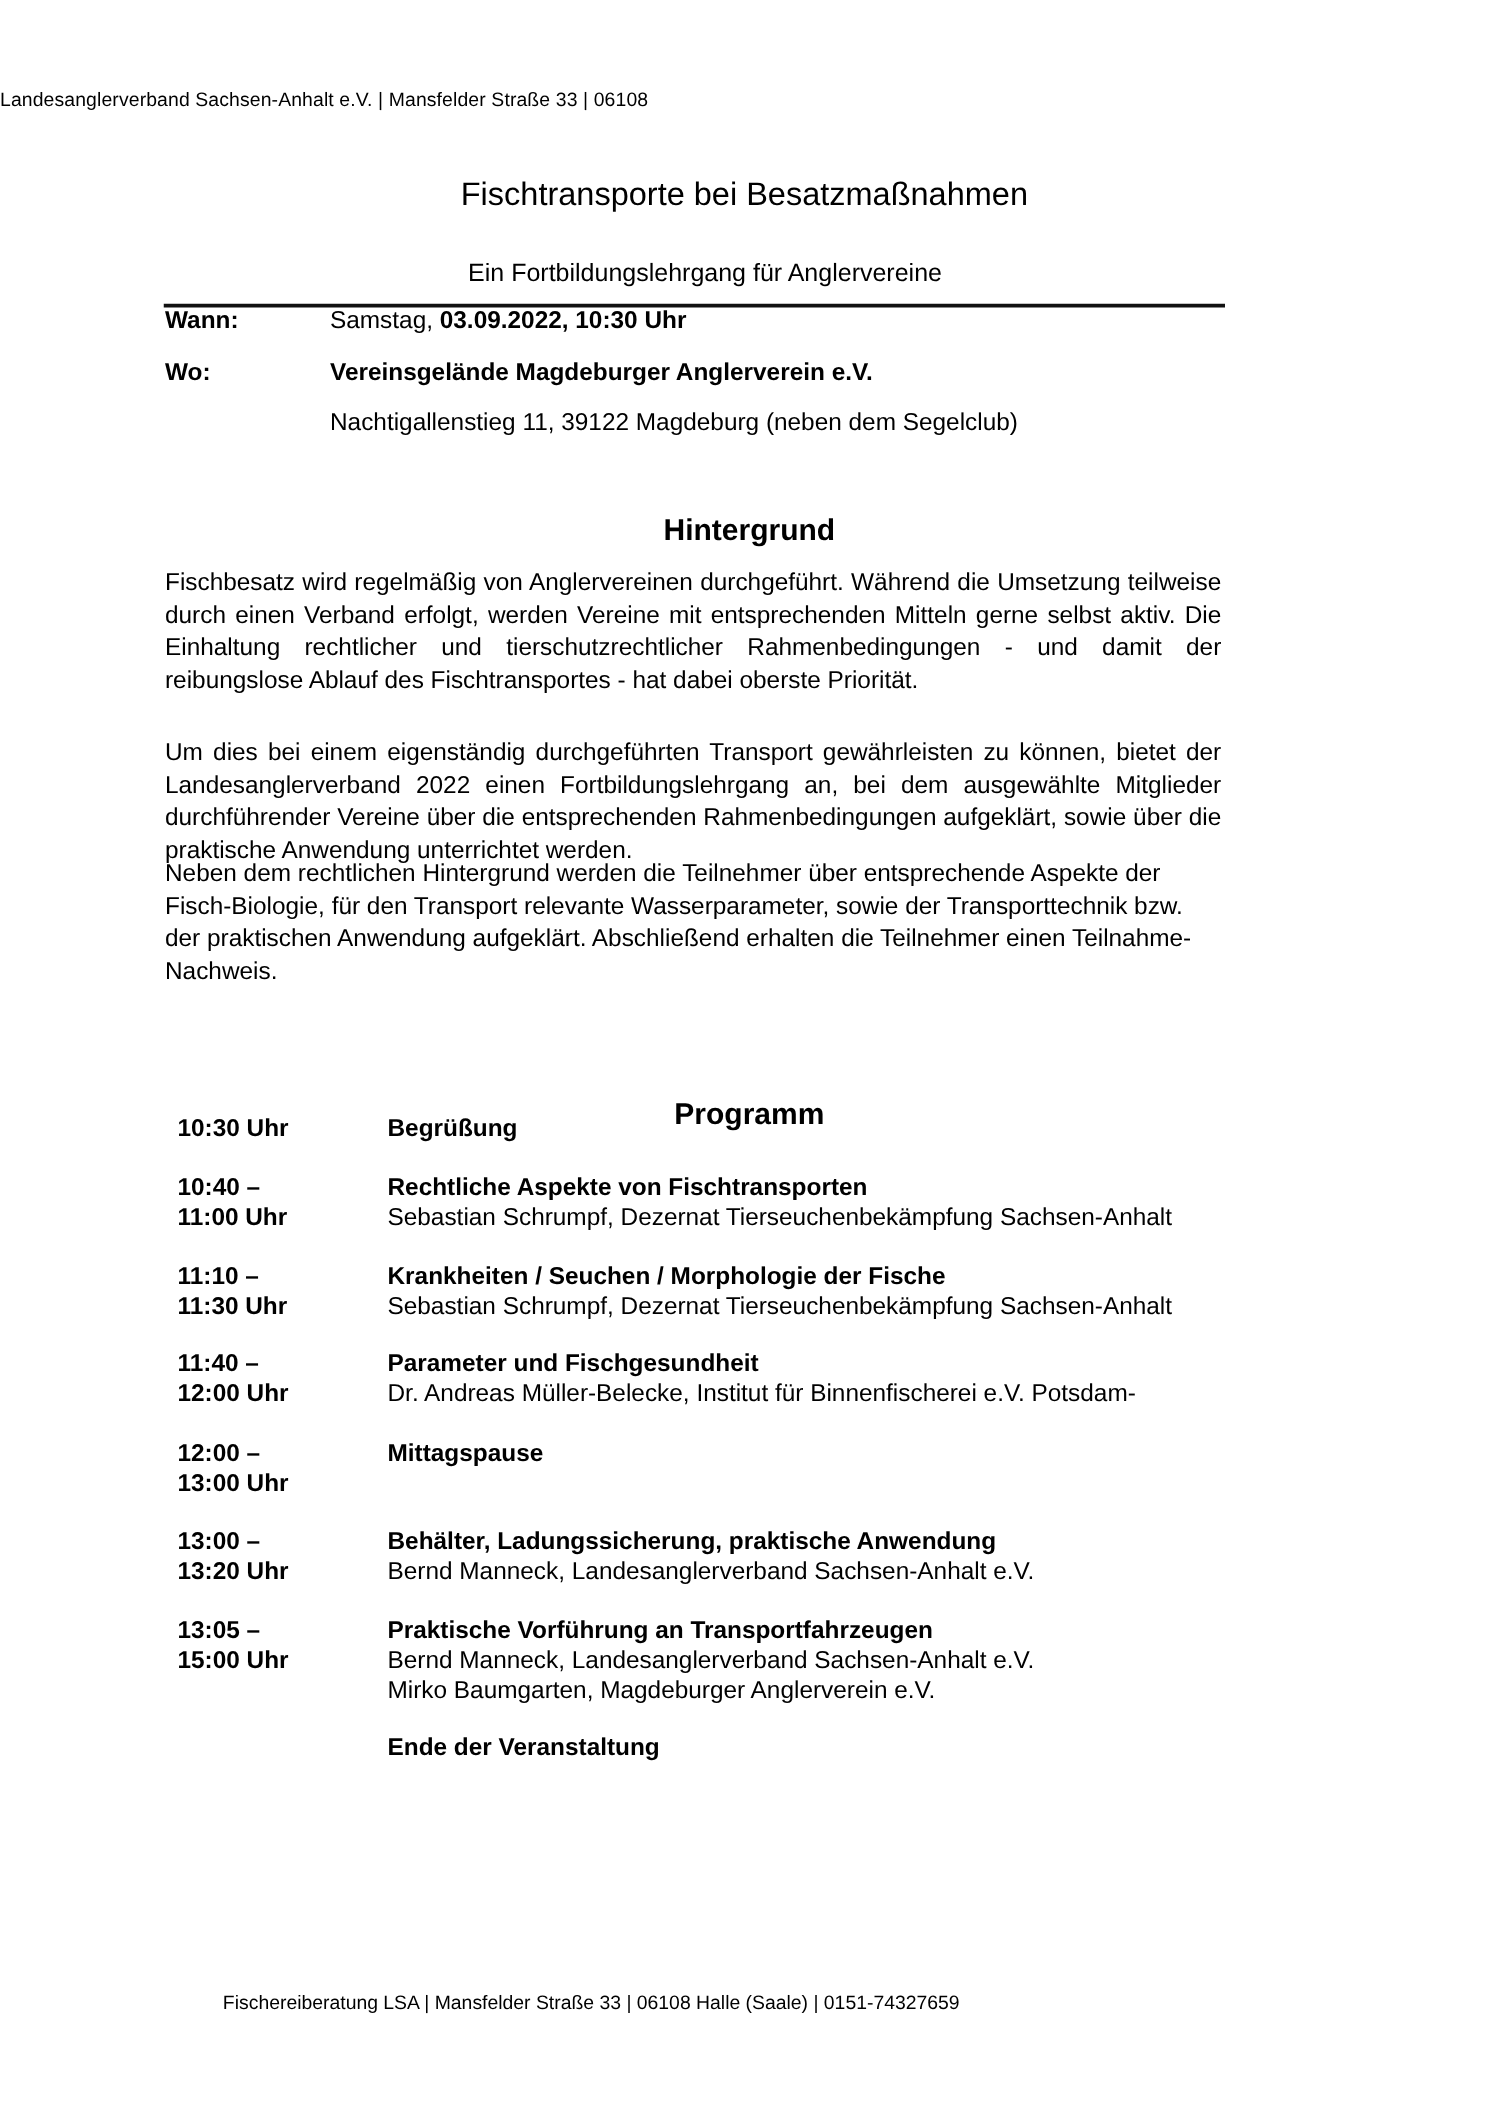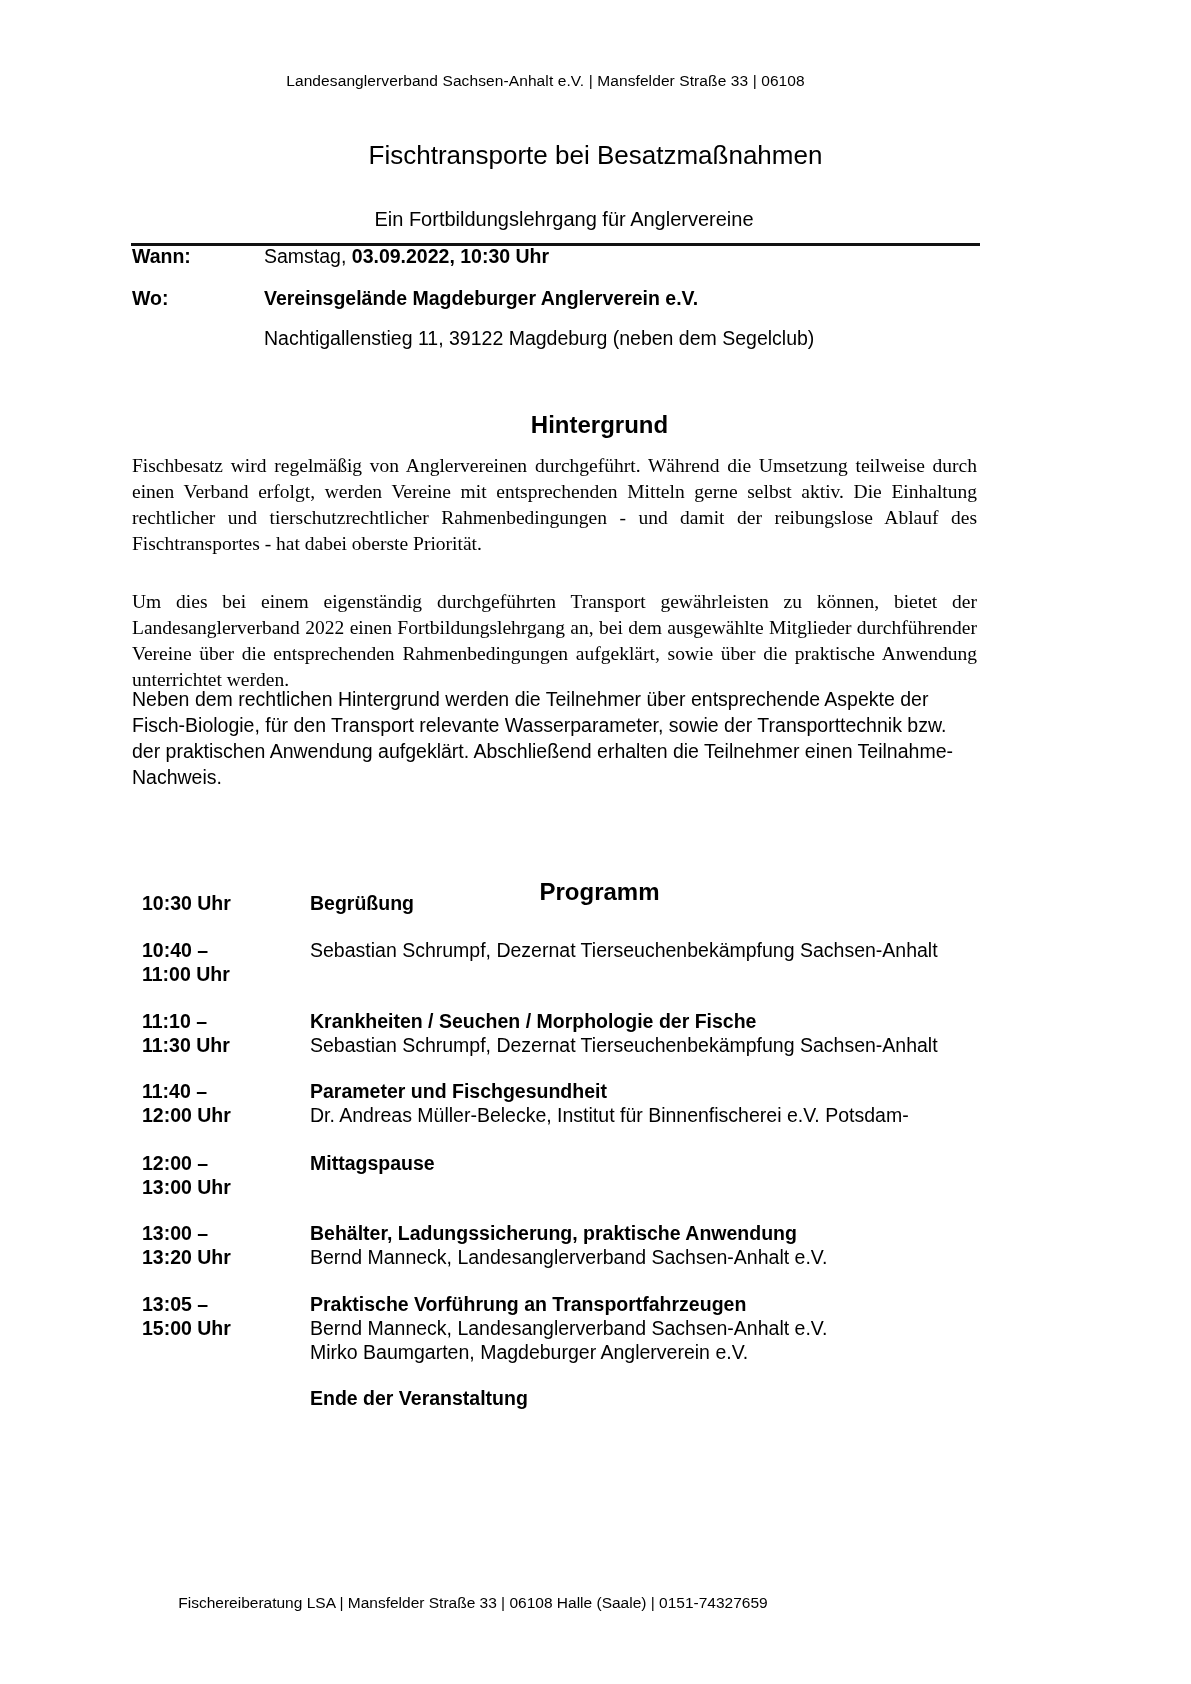--- a/index.html
+++ b/index.html
@@ -2,21 +2,21 @@
 <html><head>
 <meta charset="utf-8">
 <style>
   html, body { margin: 0; padding: 0; background: #ffffff; }
   body {
     width: 1191px; height: 1684px; position: relative; overflow: hidden;
     font-family: "Liberation Sans", sans-serif; color: #000;
   }
   .page { position: absolute; left: 0; top: 0; width: 1191px; height: 1684px; }
   .header-line {
-    position: absolute; top: 72px; left: 0; width: 1091px; text-align: center;
+    position: absolute; top: 72px; left: 0; width: 1091px; 
     font-size: 15.5px; letter-spacing: 0.1px;
   }
   .title {
     position: absolute; top: 140px; left: 0; width: 1191px; text-align: center;
     font-size: 26px; font-weight: normal; margin: 0;
   }
   .subtitle {
     position: absolute; top: 208px; left: 0; width: 1128px; text-align: center;
     font-size: 20px;
   }
@@ -29,21 +29,21 @@
   .b { font-weight: bold; }
 
   .section-heading {
     position: absolute; left: 0; width: 1191px; text-align: center;
     font-size: 24px; font-weight: bold; margin: 4px;
   }
   .para {
     position: absolute; left: 132px; width: 845px;
     font-size: 19.5px; line-height: 26px; margin: 0;
   }
-  .justify { text-align: justify; text-align-last: left; font-family: Liberation Serif, serif; }
+  .justify { text-align: justify; text-align-last: left; }
 
   .prog-row { position: absolute; left: 142px; width: 840px; font-size: 19.5px; line-height: 24px; }
   .prog-time { position: absolute; left: 0; width: 160px; font-weight: bold; }
   .prog-body { position: absolute; left: 168px; width: 680px; }
   .prog-title { font-weight: bold; }
 
   .footer-line {
     position: absolute; top: 1594px; left: 0; width: 946px; text-align: center;
     font-size: 15.5px;
   }
@@ -86,20 +86,21 @@
       <div class="prog-title">Begrüßung</div>
     </div>
   </div>
 
   <div class="prog-row" style="top:938px;">
     <div class="prog-time">
       <div>10:40 –</div>
       <div>11:00 Uhr</div>
     </div>
     <div class="prog-body">
+      <div class="prog-title">Rechtliche Aspekte von Fischtransporten</div>
       <div>Sebastian Schrumpf, Dezernat Tierseuchenbekämpfung Sachsen-Anhalt</div>
     </div>
   </div>
 
   <div class="prog-row" style="top:1009px;">
     <div class="prog-time">
       <div>11:10 –</div>
       <div>11:30 Uhr</div>
     </div>
     <div class="prog-body">

